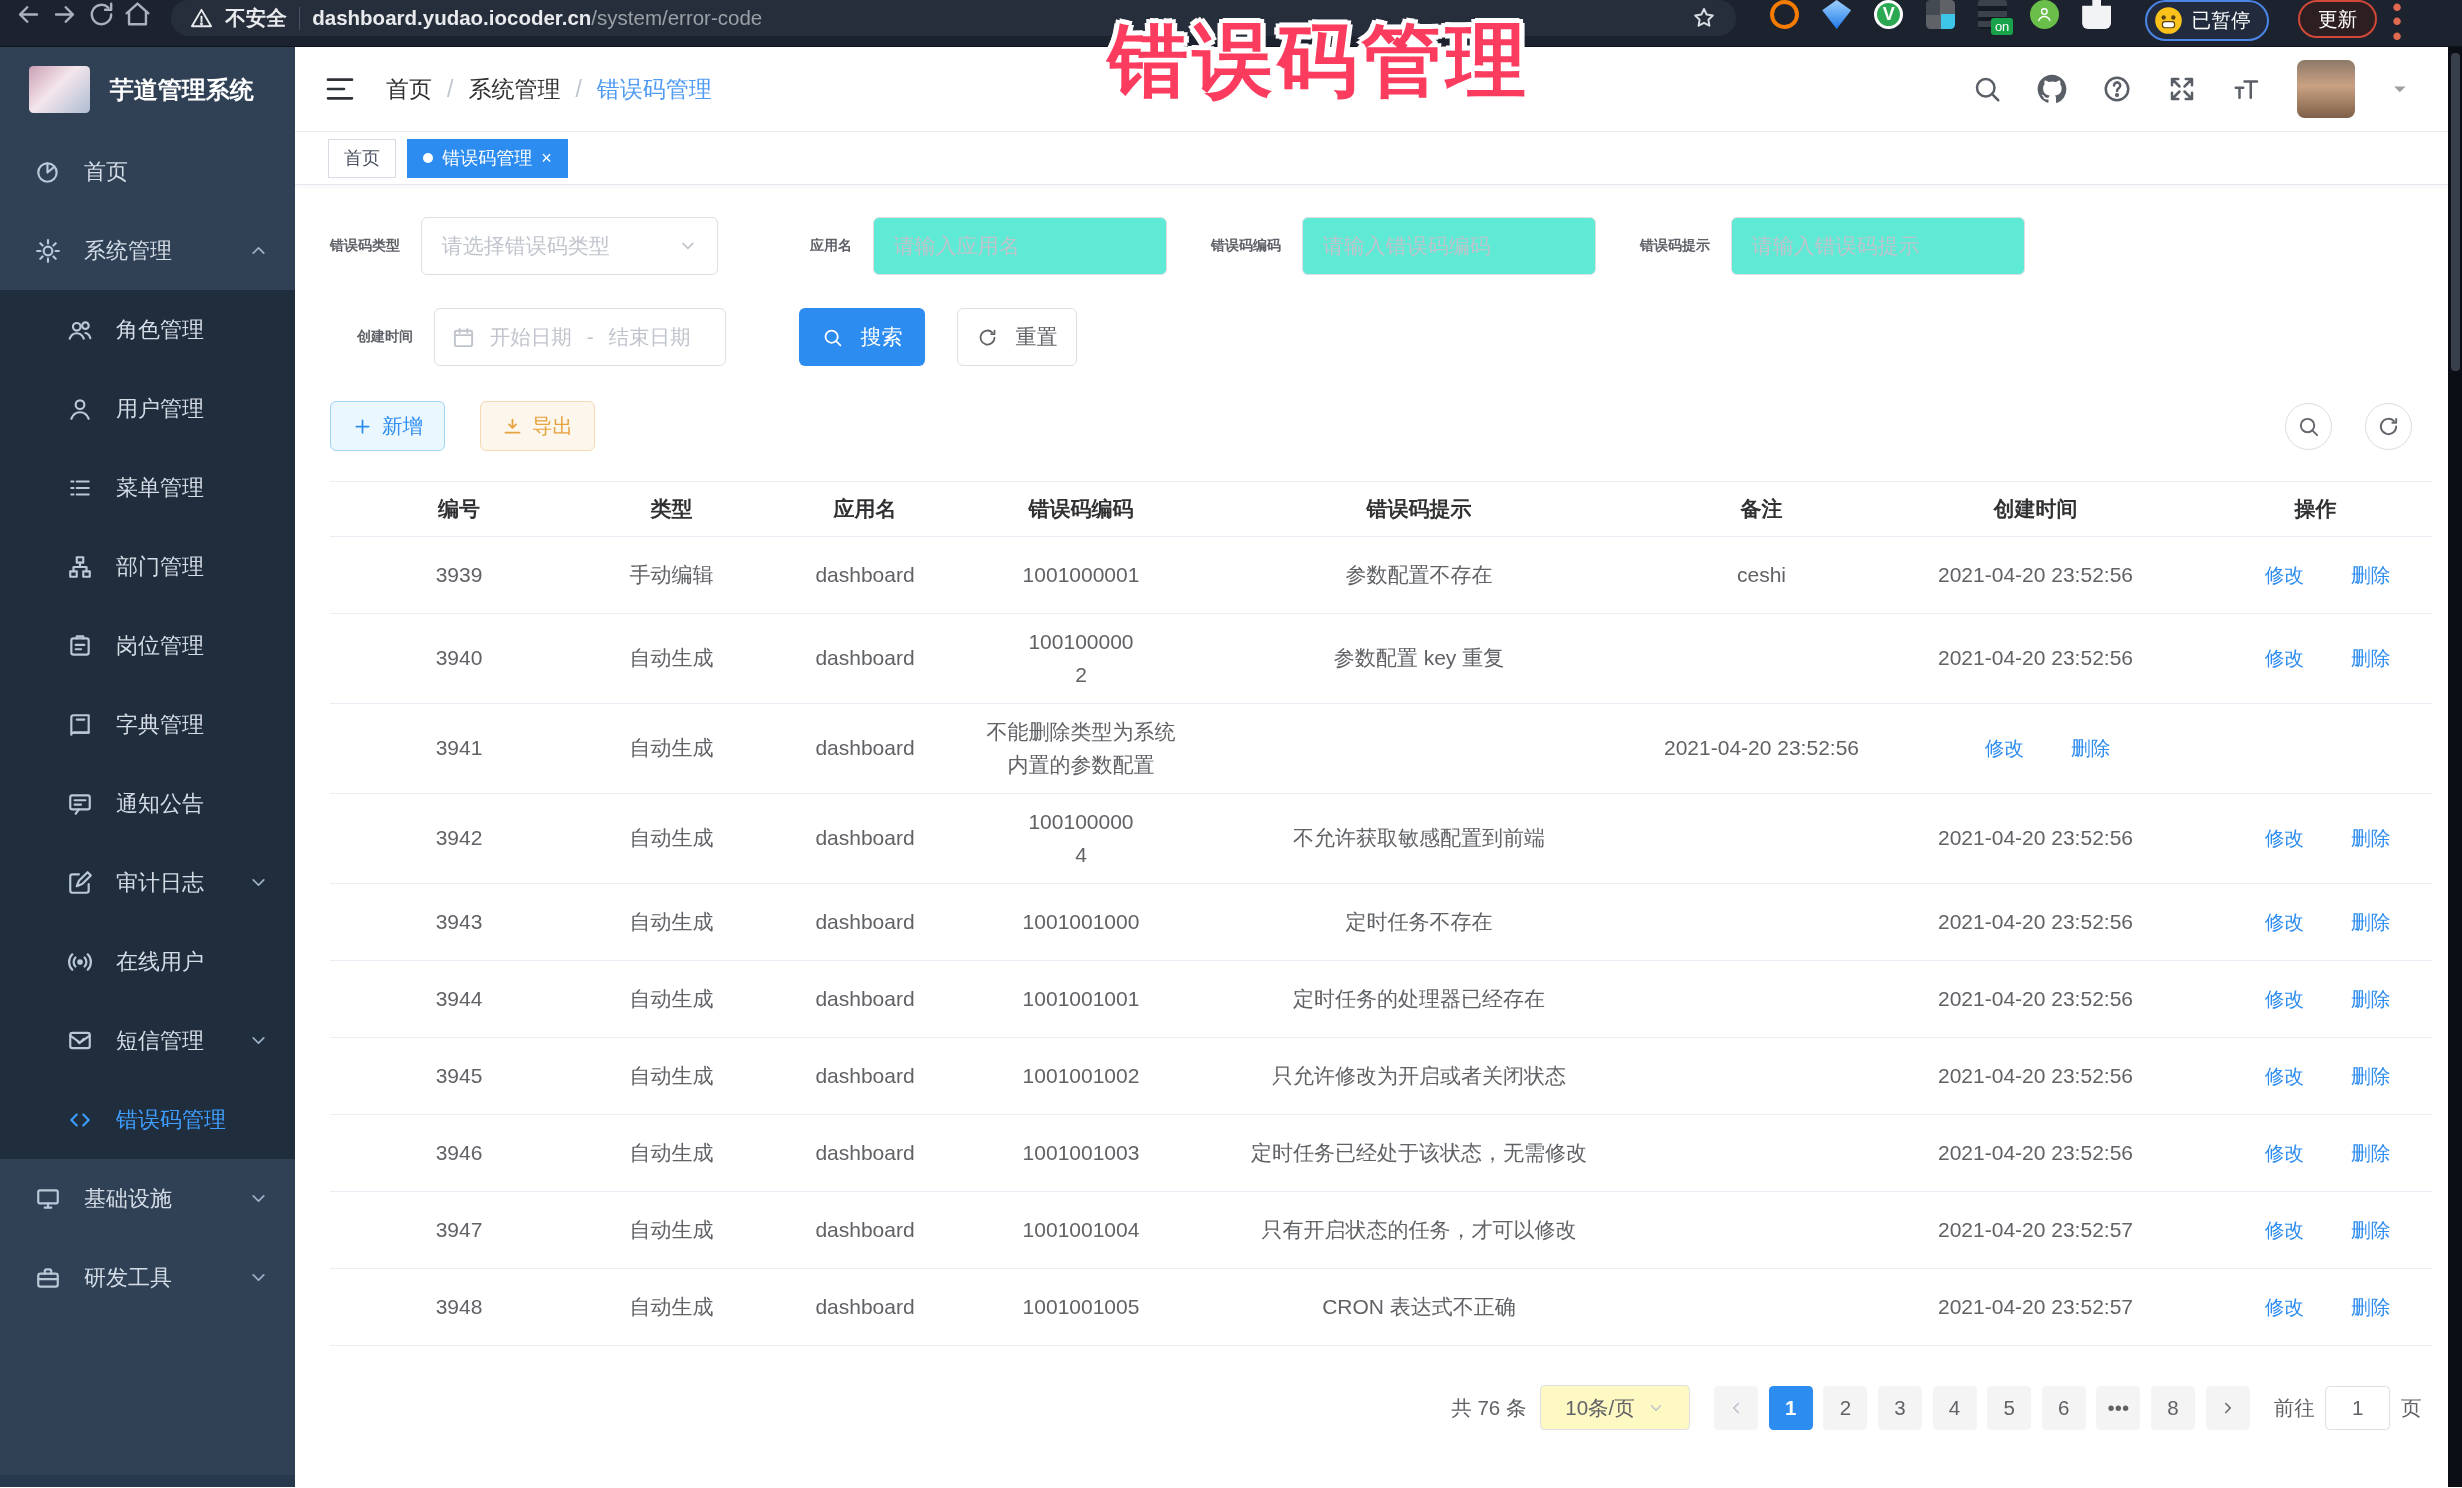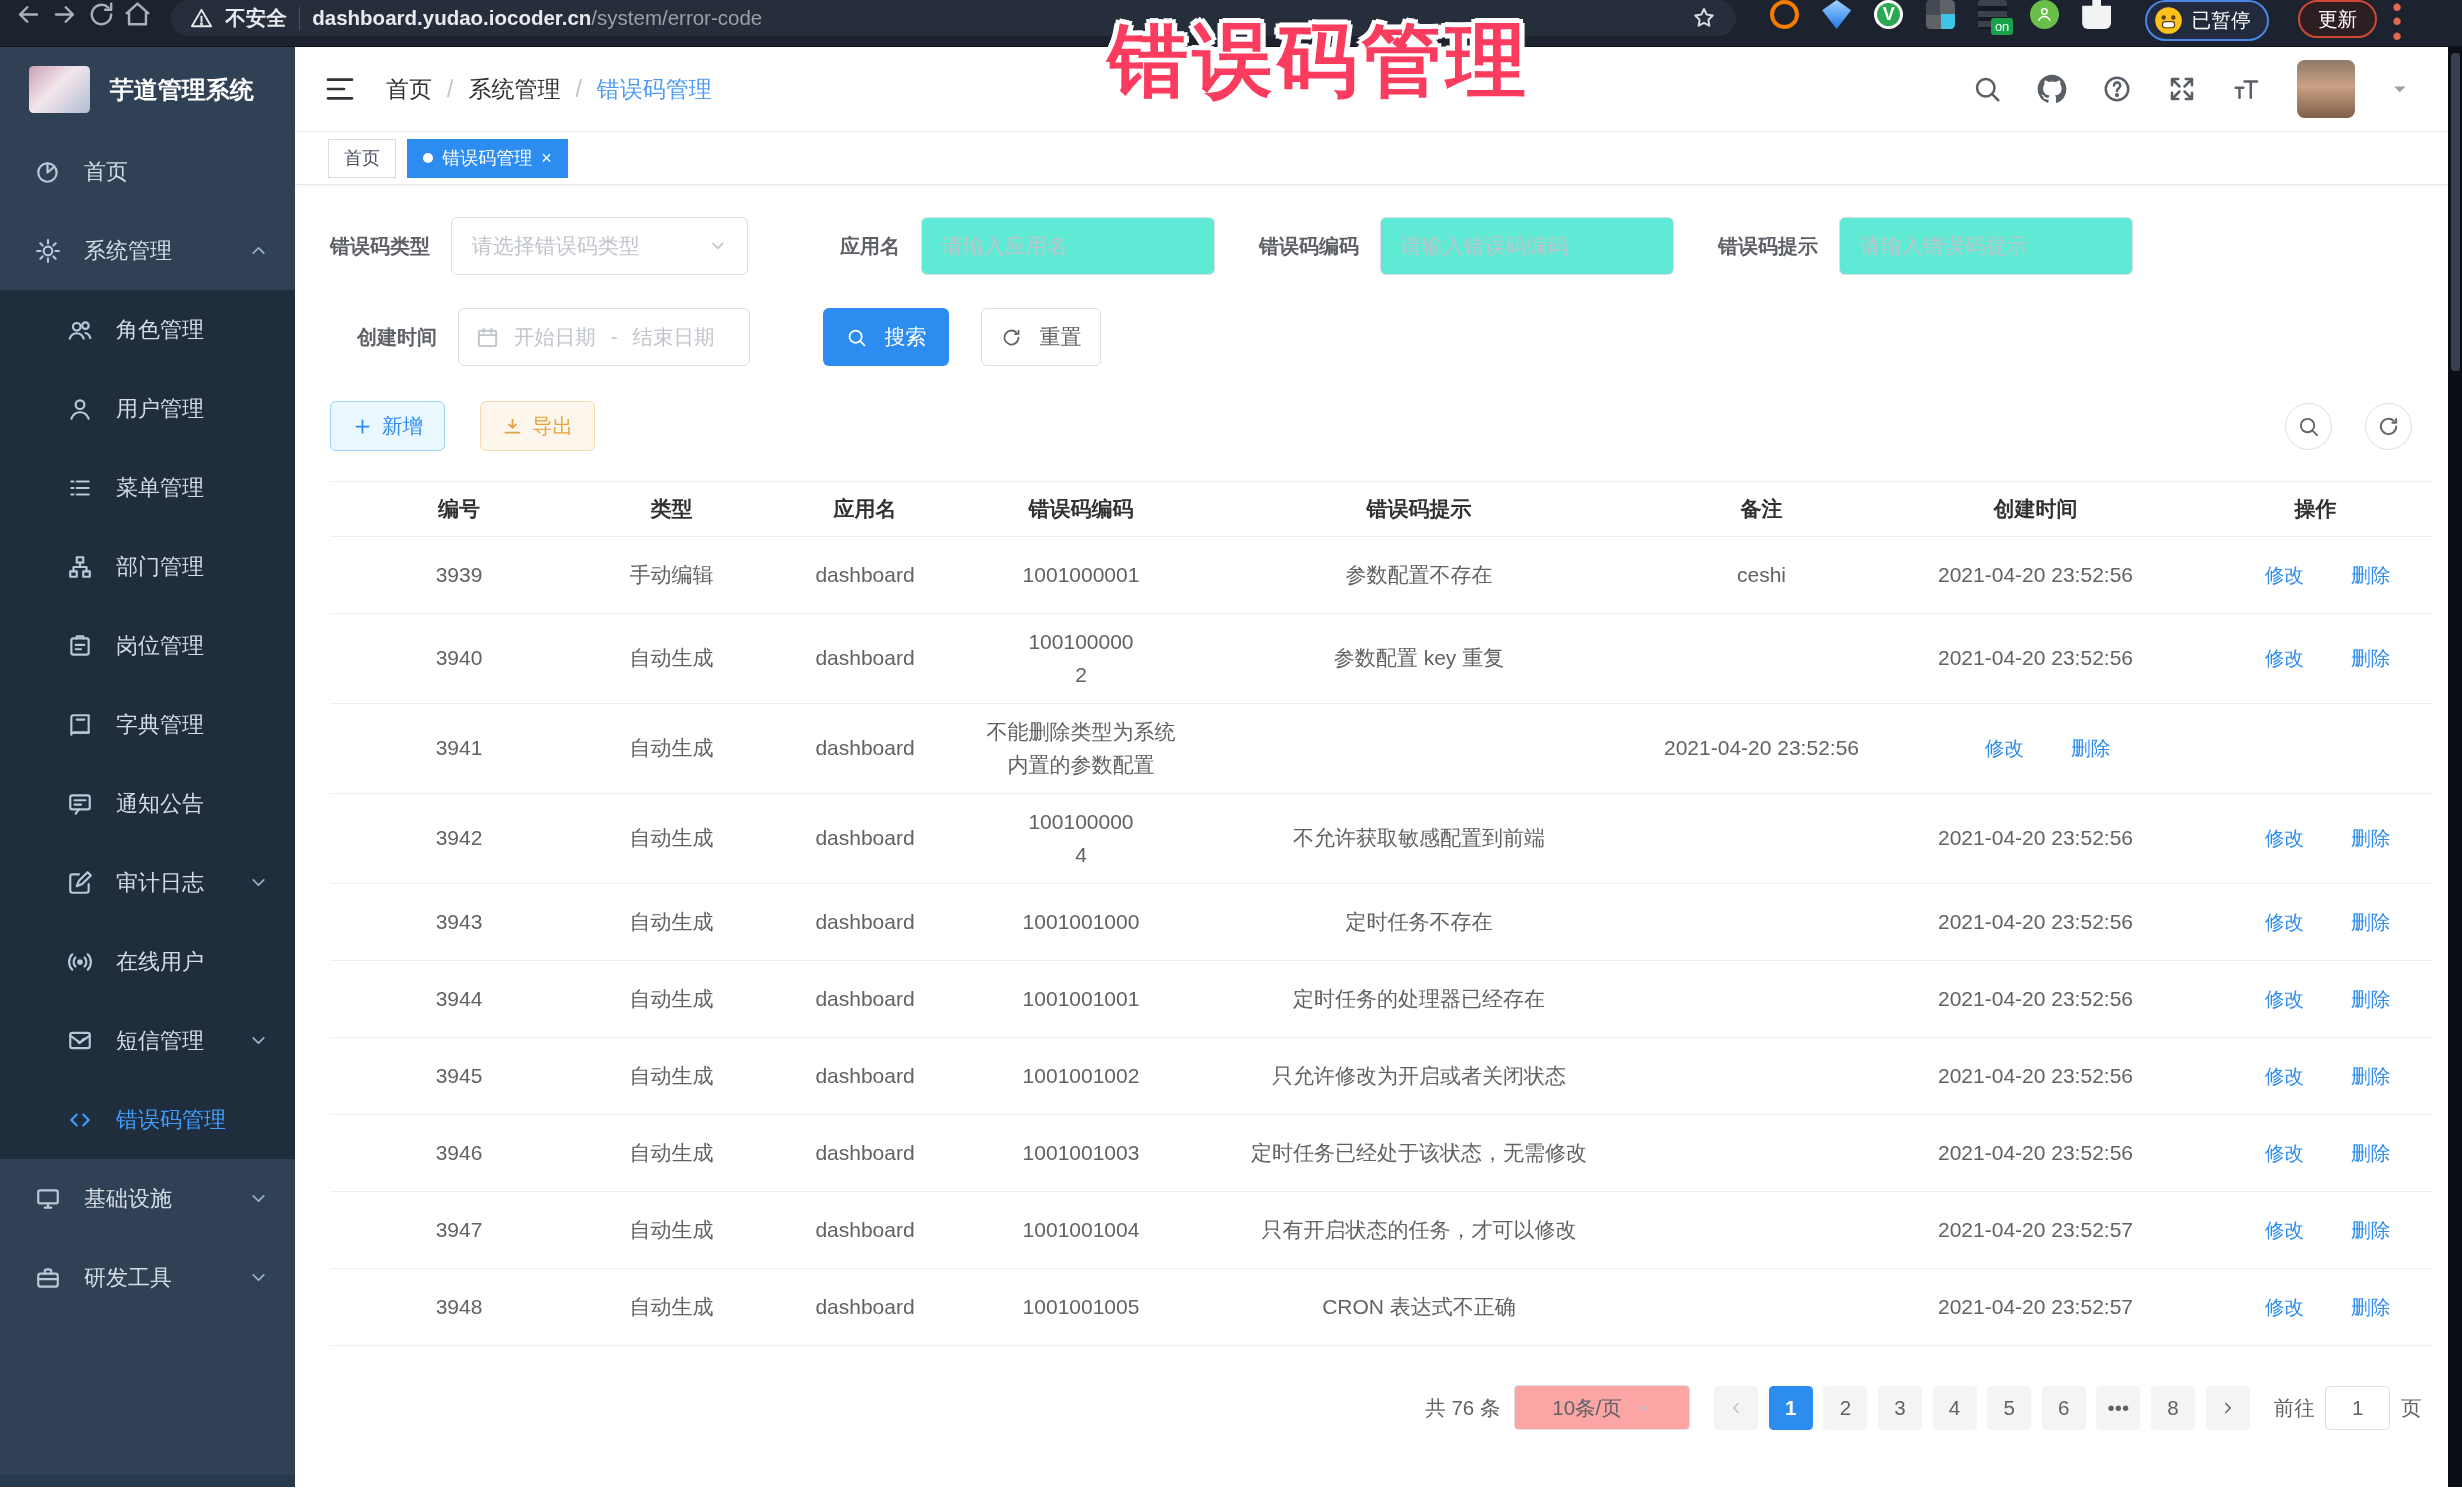--- a/index.html
+++ b/index.html
@@ -66,21 +66,21 @@
   .tag{height:39px;display:inline-flex;align-items:center;gap:9px;padding:0 15px;border:0.8px solid #d8dce5;background:#fff;color:#495060;font-size:18px;cursor:pointer;white-space:nowrap}
   .tag.active{background:#2d8cf0;border-color:#2d8cf0;color:#fff}
   .tag .dot{width:10.6px;height:10.6px;border-radius:50%;background:#fff}
   .tag .close{font-size:18px;line-height:1}
 
   
   .content{padding:0 30px 0 35px}
   .frow{display:flex;align-items:center;margin-top:32px}
   .frow2{margin-top:33px}
   .fgroup{display:flex;align-items:center}
-  .flabel{font-size:20px;color:#5d6066;font-weight:bold;margin-right:21px;white-space:nowrap}
+  .flabel{font-size:14px;color:#5d6066;font-weight:bold;margin-right:21px;white-space:nowrap}
   .sel{width:297px;height:58px;border:0.8px solid #dcdfe6;border-radius:6px;background:#fff;display:flex;align-items:center;justify-content:space-between;padding:0 19.7px;font-size:21px;color:#c0c4cc;cursor:pointer}
   .sel .sarr{width:19.7px;height:19.7px;color:#c0c4cc}
   .txt{width:294px;height:58px;border:0.8px solid #dcdfe6;border-radius:6px;padding:0 19.7px;font-size:21px;color:#606266;font-family:inherit;outline:none;background:#5eead4}
   .txt::placeholder{color:#c0c4cc}
   .g1{margin-right:92px}.g2{margin-right:44px}.g3{margin-right:44px}
   .daterange{width:292px;height:58px;border:0.8px solid #dcdfe6;border-radius:6px;background:#fff;display:flex;align-items:center;padding:0 16.7px;gap:15px;font-size:20.5px;color:#c0c4cc}
   .cal{width:23px;height:23px;color:#c0c4cc;flex:none}
   .dr-sep{color:#c0c4cc}
   .btn{height:58px;border-radius:6px;font-size:21px;display:inline-flex;align-items:center;justify-content:center;gap:18px;border:0.8px solid transparent;cursor:pointer;font-family:inherit}
   .btn-primary{background:#2d8cf0;color:#fff;width:126px;margin-left:73px}
@@ -101,21 +101,21 @@
   .th{text-align:center;padding:0 7.6px}
   .trow{display:grid;grid-template-columns:var(--cols);min-height:77px;align-items:center;border-bottom:0.8px solid #ebeef5}
   .cell{text-align:center;padding:12px 7.6px;line-height:1.55}
   .code-wrap{display:inline-block;width:9.6ch;word-break:break-all}
   .cell-op{display:flex;align-items:flex-end;justify-content:center;gap:23px}
   .op-link{color:#2d8cf0;display:inline-flex;align-items:center;gap:6px;font-size:19.7px;cursor:pointer;text-decoration:none;white-space:nowrap}
   .op-ic{width:18px;height:18px;flex:none}
 
   
   .pagination{display:flex;align-items:center;justify-content:flex-end;margin:39px 10.6px 0 0;font-size:20.5px;color:#606266;gap:13.6px}
-  .psize{width:176px;height:45px;border:0.8px solid #dcdfe6;border-radius:4.5px;background:#fca5a5;display:flex;align-items:center;justify-content:center;gap:12px;cursor:pointer}
+  .psize{width:150px;height:45px;border:0.8px solid #dcdfe6;border-radius:4.5px;background:#fef9c3;display:flex;align-items:center;justify-content:center;gap:12px;cursor:pointer}
   .psize .sarr{width:18px;height:18px;color:#c0c4cc}
   .pager{display:flex;align-items:center;gap:10.6px;margin:0 10.6px}
   .pbtn{min-width:44px;height:44px;background:#f4f4f5;border-radius:4.5px;display:flex;align-items:center;justify-content:center;color:#606266;cursor:pointer;font-size:20.5px}
   .pbtn.active{background:#2d8cf0;color:#fff;font-weight:bold}
   .pbtn .pi{width:18px;height:18px}
   .pbtn.prev{color:#b9c0cc}
   .goto{display:flex;align-items:center;gap:10.6px}
   .goto-input{width:65px;height:44px;border:0.8px solid #dcdfe6;border-radius:4.5px;text-align:center;font-size:20.5px;color:#606266;font-family:inherit;outline:none}
 
   

